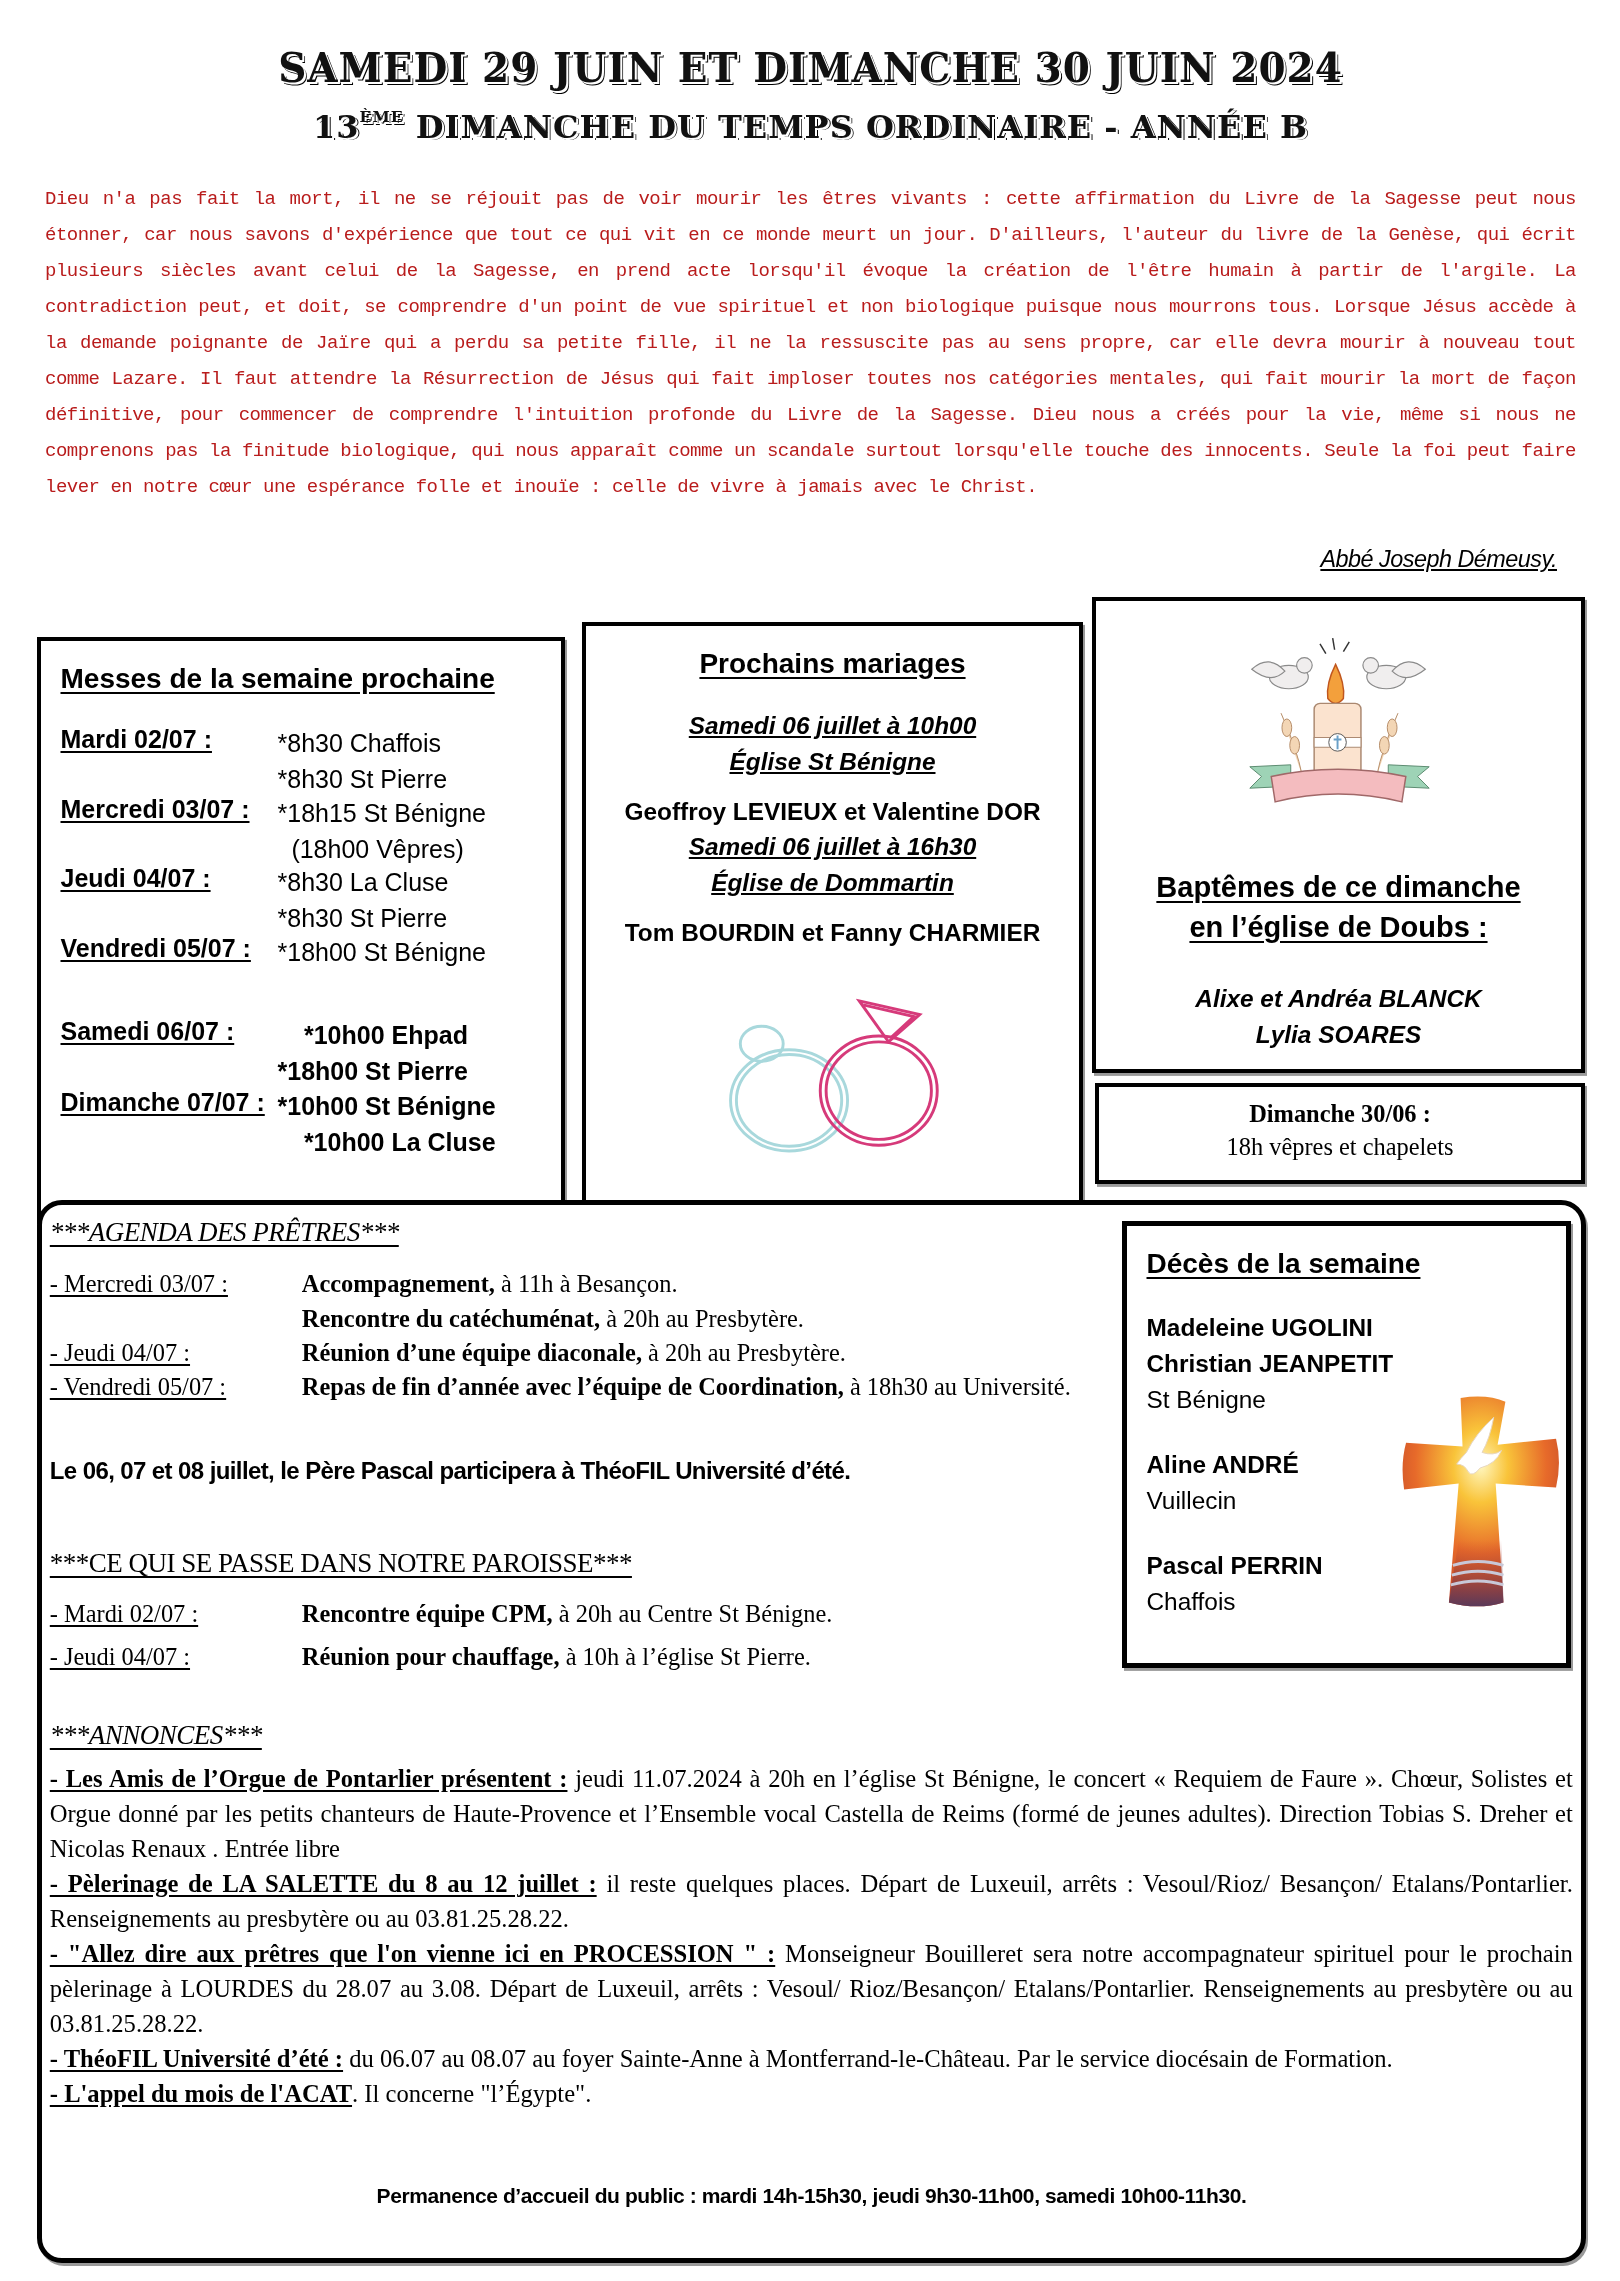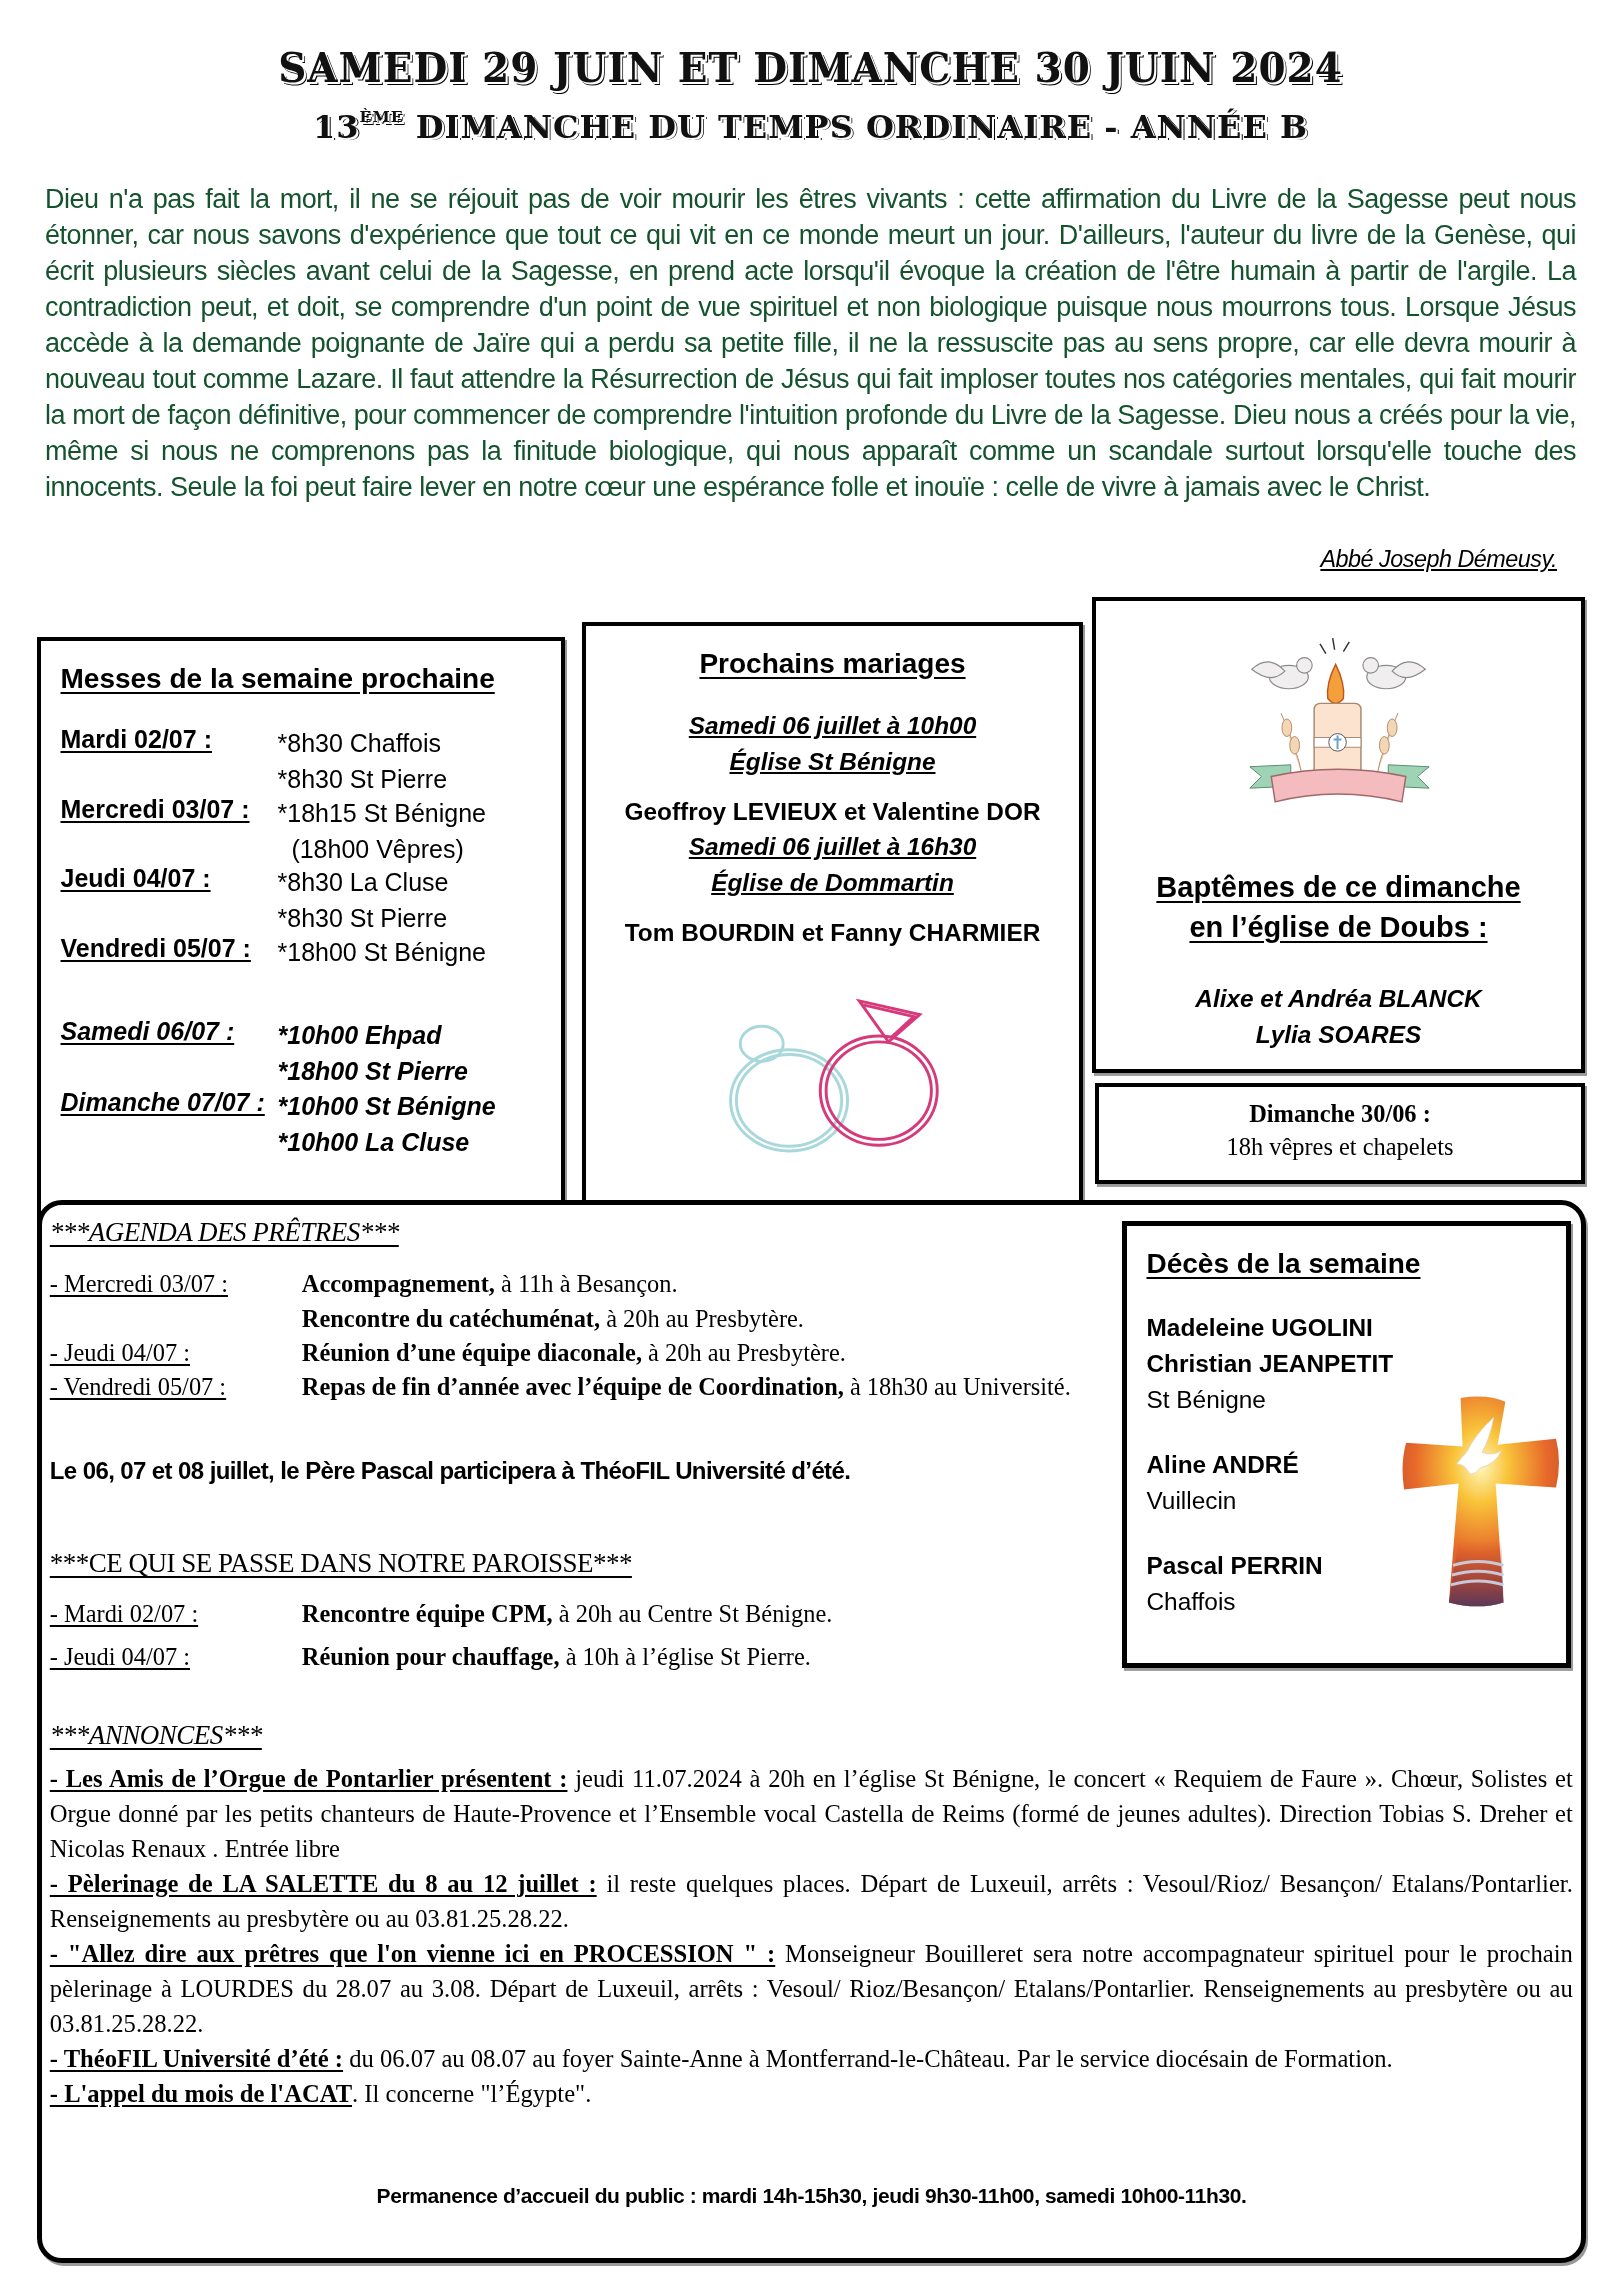--- a/index.html
+++ b/index.html
@@ -17,23 +17,23 @@
     text-shadow: 2px 2px 0 #fff, 2.9px 2.9px 0 #000;
     letter-spacing: 1px;
   }
   .title1 { top: 44px; font-size: 39px; transform: scaleY(1.05); }
   .title2 { top: 107px; font-size: 32px; }
   .title2 sup { font-size: 15.6px; vertical-align: 15.6px; }
 
   
   .intro {
     position: absolute; left: 45px; top: 181px; width: 1531px;
-    font-family: Liberation Sans, sans-serif;
-    font-size: 27px; line-height: 36px; text-align: justify;
-    letter-spacing: -0.5px; word-spacing: 0px; color: #14532d;
+    font-family: Liberation Mono, monospace;
+    font-size: 19px; line-height: 36px; text-align: justify;
+    letter-spacing: -0.5px; word-spacing: 0px; color: #b91c1c;
   }
   .signature {
     position: absolute; right: 64px; top: 546px;
     font-size: 23.4px; font-style: italic; text-decoration: underline;
     letter-spacing: -0.5px;
   }
 
   
   .box { position: absolute; border: 4.9px solid #000; background: #fff; box-shadow: 2px 2.9px 0 #999; }
   #box-masses { left: 37px; top: 597px; width: 528px; height: 587px; margin-top: 40px; }
@@ -42,21 +42,21 @@
   #box-vepres { left: 1095px; top: 1083px; width: 490px; height: 101px; }
   #box-agenda { left: 37px; top: 1200px; width: 1549px; height: 1063px; border-width: 5.9px; border-radius: 25px; }
   #box-deces { left: 1122px; top: 1221px; width: 449px; height: 447px; border-width: 5.9px; }
 
   
   .box-heading { font-size: 28px; font-weight: bold; text-decoration: underline; text-underline-offset: 3.9px; }
   #masses-heading { position: absolute; left: 19.5px; top: 21.5px; }
   .mass-row { position: absolute; left: 19.5px; font-size: 25px; }
   .mass-row .day { position: absolute; left: 0; top: 0; font-weight: bold; text-decoration: underline; white-space: nowrap; text-underline-offset: 2.9px; }
   .mass-row .times { position: absolute; left: 217px; top: 0; white-space: nowrap; line-height: 36px; }
-  .mass-row.it .day, .mass-row.it .times { font-style: italic; font-weight: bold; }
+  .mass-row.it .day, .mass-row.it .times { font-weight: bold; text-align: right; }
 
   
   .center { text-align: center; width: 100%; left: 0; }
   #mariages-heading { position: absolute; top: 21.5px; }
   .wed-date { position: absolute; font-size: 24.4px; font-style: italic; font-weight: bold; text-decoration: underline; line-height: 36px; }
   .wed-names { position: absolute; font-size: 24.4px; font-weight: bold; }
 
   
   #bapt-heading { position: absolute; top: 266px; font-size: 29px; line-height: 40px; }
   .bapt-names { position: absolute; top: 380px; font-size: 24.4px; font-style: italic; font-weight: bold; line-height: 36px; }

